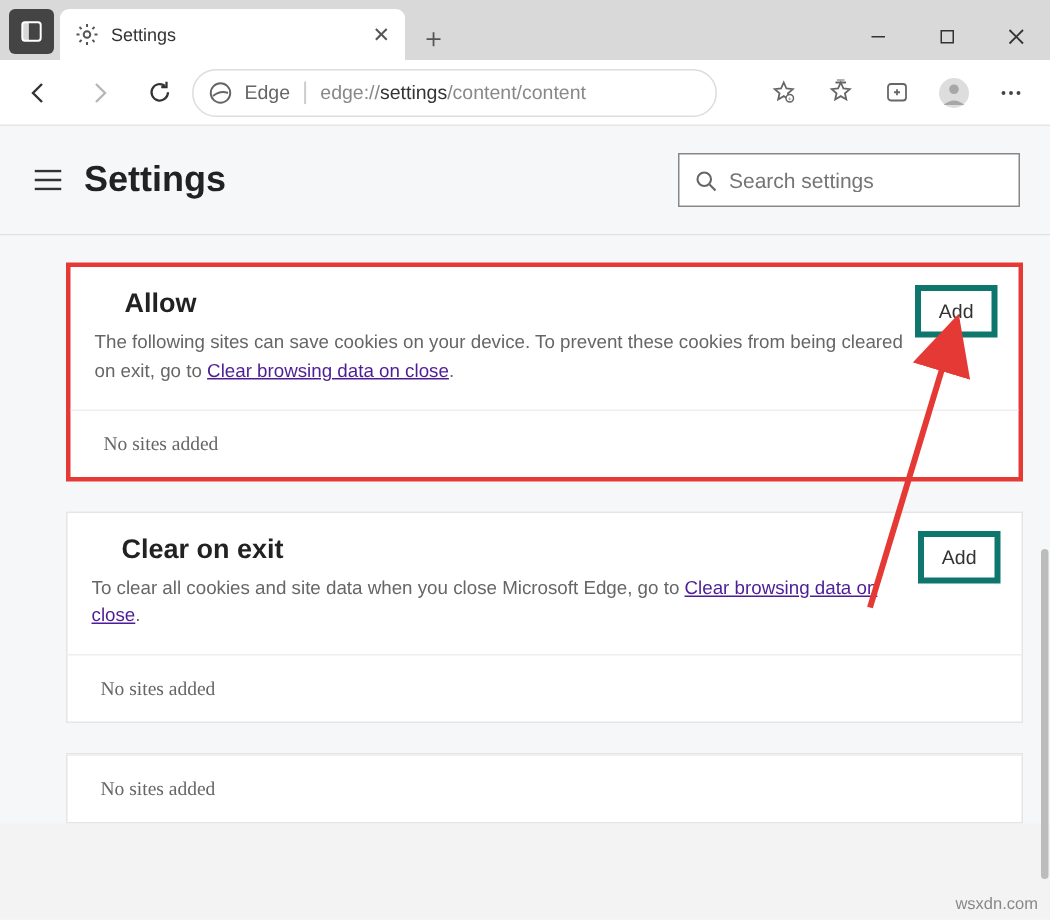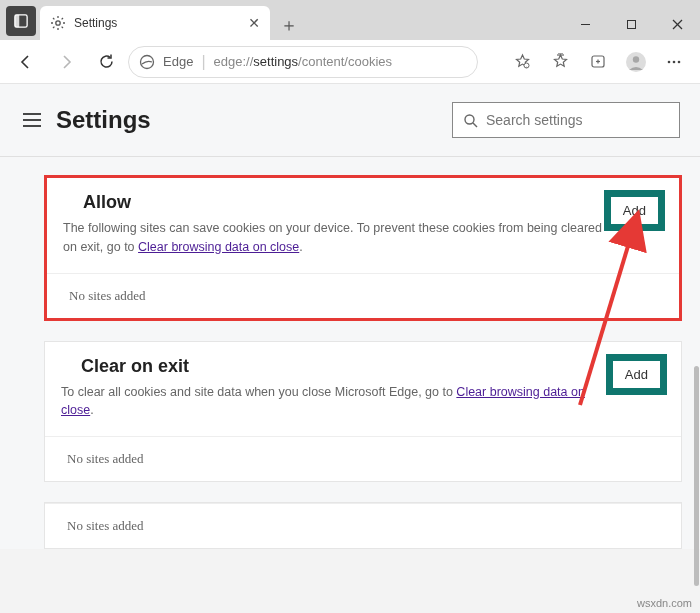--- a/index.html
+++ b/index.html
@@ -30,21 +30,21 @@
     .search { margin-left: auto; width: 228px; height: 36px; border: 1px solid #888; display: flex; align-items: center; padding: 0 10px; gap: 8px; background: #fff; }
     .search input { border: none; outline: none; font-size: 14px; flex: 1; background: transparent; }
 
     .content { padding: 18px 18px 0 44px; background: #f6f7f8; }
     .card { background: #fff; border: 1px solid #e5e5e5; margin-bottom: 20px; }
     .card.highlight { border: 3px solid #e53935; }
     .card-body { padding: 14px 16px 16px 16px; position: relative; }
     .card-title { font-size: 18px; font-weight: 600; color: #222; margin-bottom: 6px; margin-left: 20px; }
     .card-desc { font-size: 12.5px; color: #666; line-height: 1.5; padding-right: 60px; }
     .card-desc a { color: #4c1d95; text-decoration: underline; }
-    .add-btn { position: absolute; right: 14px; top: 12px; padding: 6px 12px; border: 7px solid #0f766e; background: #fff; font-size: 13px; color: #333; }
+    .add-btn { position: absolute; right: 14px; top: 12px; padding: 6px 12px; border: 4px solid #0f766e; background: #fff; font-size: 13px; color: #333; }
     .card-footer { border-top: 1px solid #eee; padding: 14px 22px; font-size: 13px; color: #666; font-family: Liberation Serif, serif; }
 
     .watermark { position: absolute; bottom: 4px; right: 8px; font-size: 11px; color: #888; }
 
     svg { display: block; }
     .arrow-annot { position: absolute; pointer-events: none; }
 
     .scrollbar { position: absolute; right: 0; top: 86px; width: 10px; bottom: 0; }
     .scroll-thumb { position: absolute; right: 1px; top: 280px; width: 5px; height: 220px; background: #bcbcbc; border-radius: 3px; }
   </style>
@@ -108,21 +108,21 @@
     </div>
   <div class="addr">
     <span>
         <svg width="16" height="16" viewBox="0 0 16 16">
           <circle cx="8" cy="8" r="6.5" fill="none" stroke="#666" stroke-width="1.3"></circle>
           <path d="M3 10 Q8 6 13 8" fill="none" stroke="#666" stroke-width="1.3"></path>
         </svg>
       </span>
     <span class="edge-label">Edge</span>
     <span class="sep">|</span>
-    <span class="url"><span>edge://</span><b>settings</b><span>/content/cookies</span></span>
+    <span class="url"><span>edge://</span><b>settings</b><span>/content/content</span></span>
   </div>
   <div class="right-icons">
     <div class="tbtn">
         <svg width="17" height="17" viewBox="0 0 17 17">
           <path d="M8.5 2l1.8 4 4.2.4-3.2 2.8.9 4.1-3.7-2.2-3.7 2.2.9-4.1L2.5 6.4l4.2-.4z" fill="none" stroke="#666" stroke-width="1.2"></path>
           <circle cx="12.5" cy="12.5" r="2.5" fill="#fff" stroke="#666" stroke-width="1"></circle>
           <text x="12.5" y="14.5" font-size="4" text-anchor="middle" fill="#666">+</text>
         </svg>
       </div>
     <div class="tbtn">

